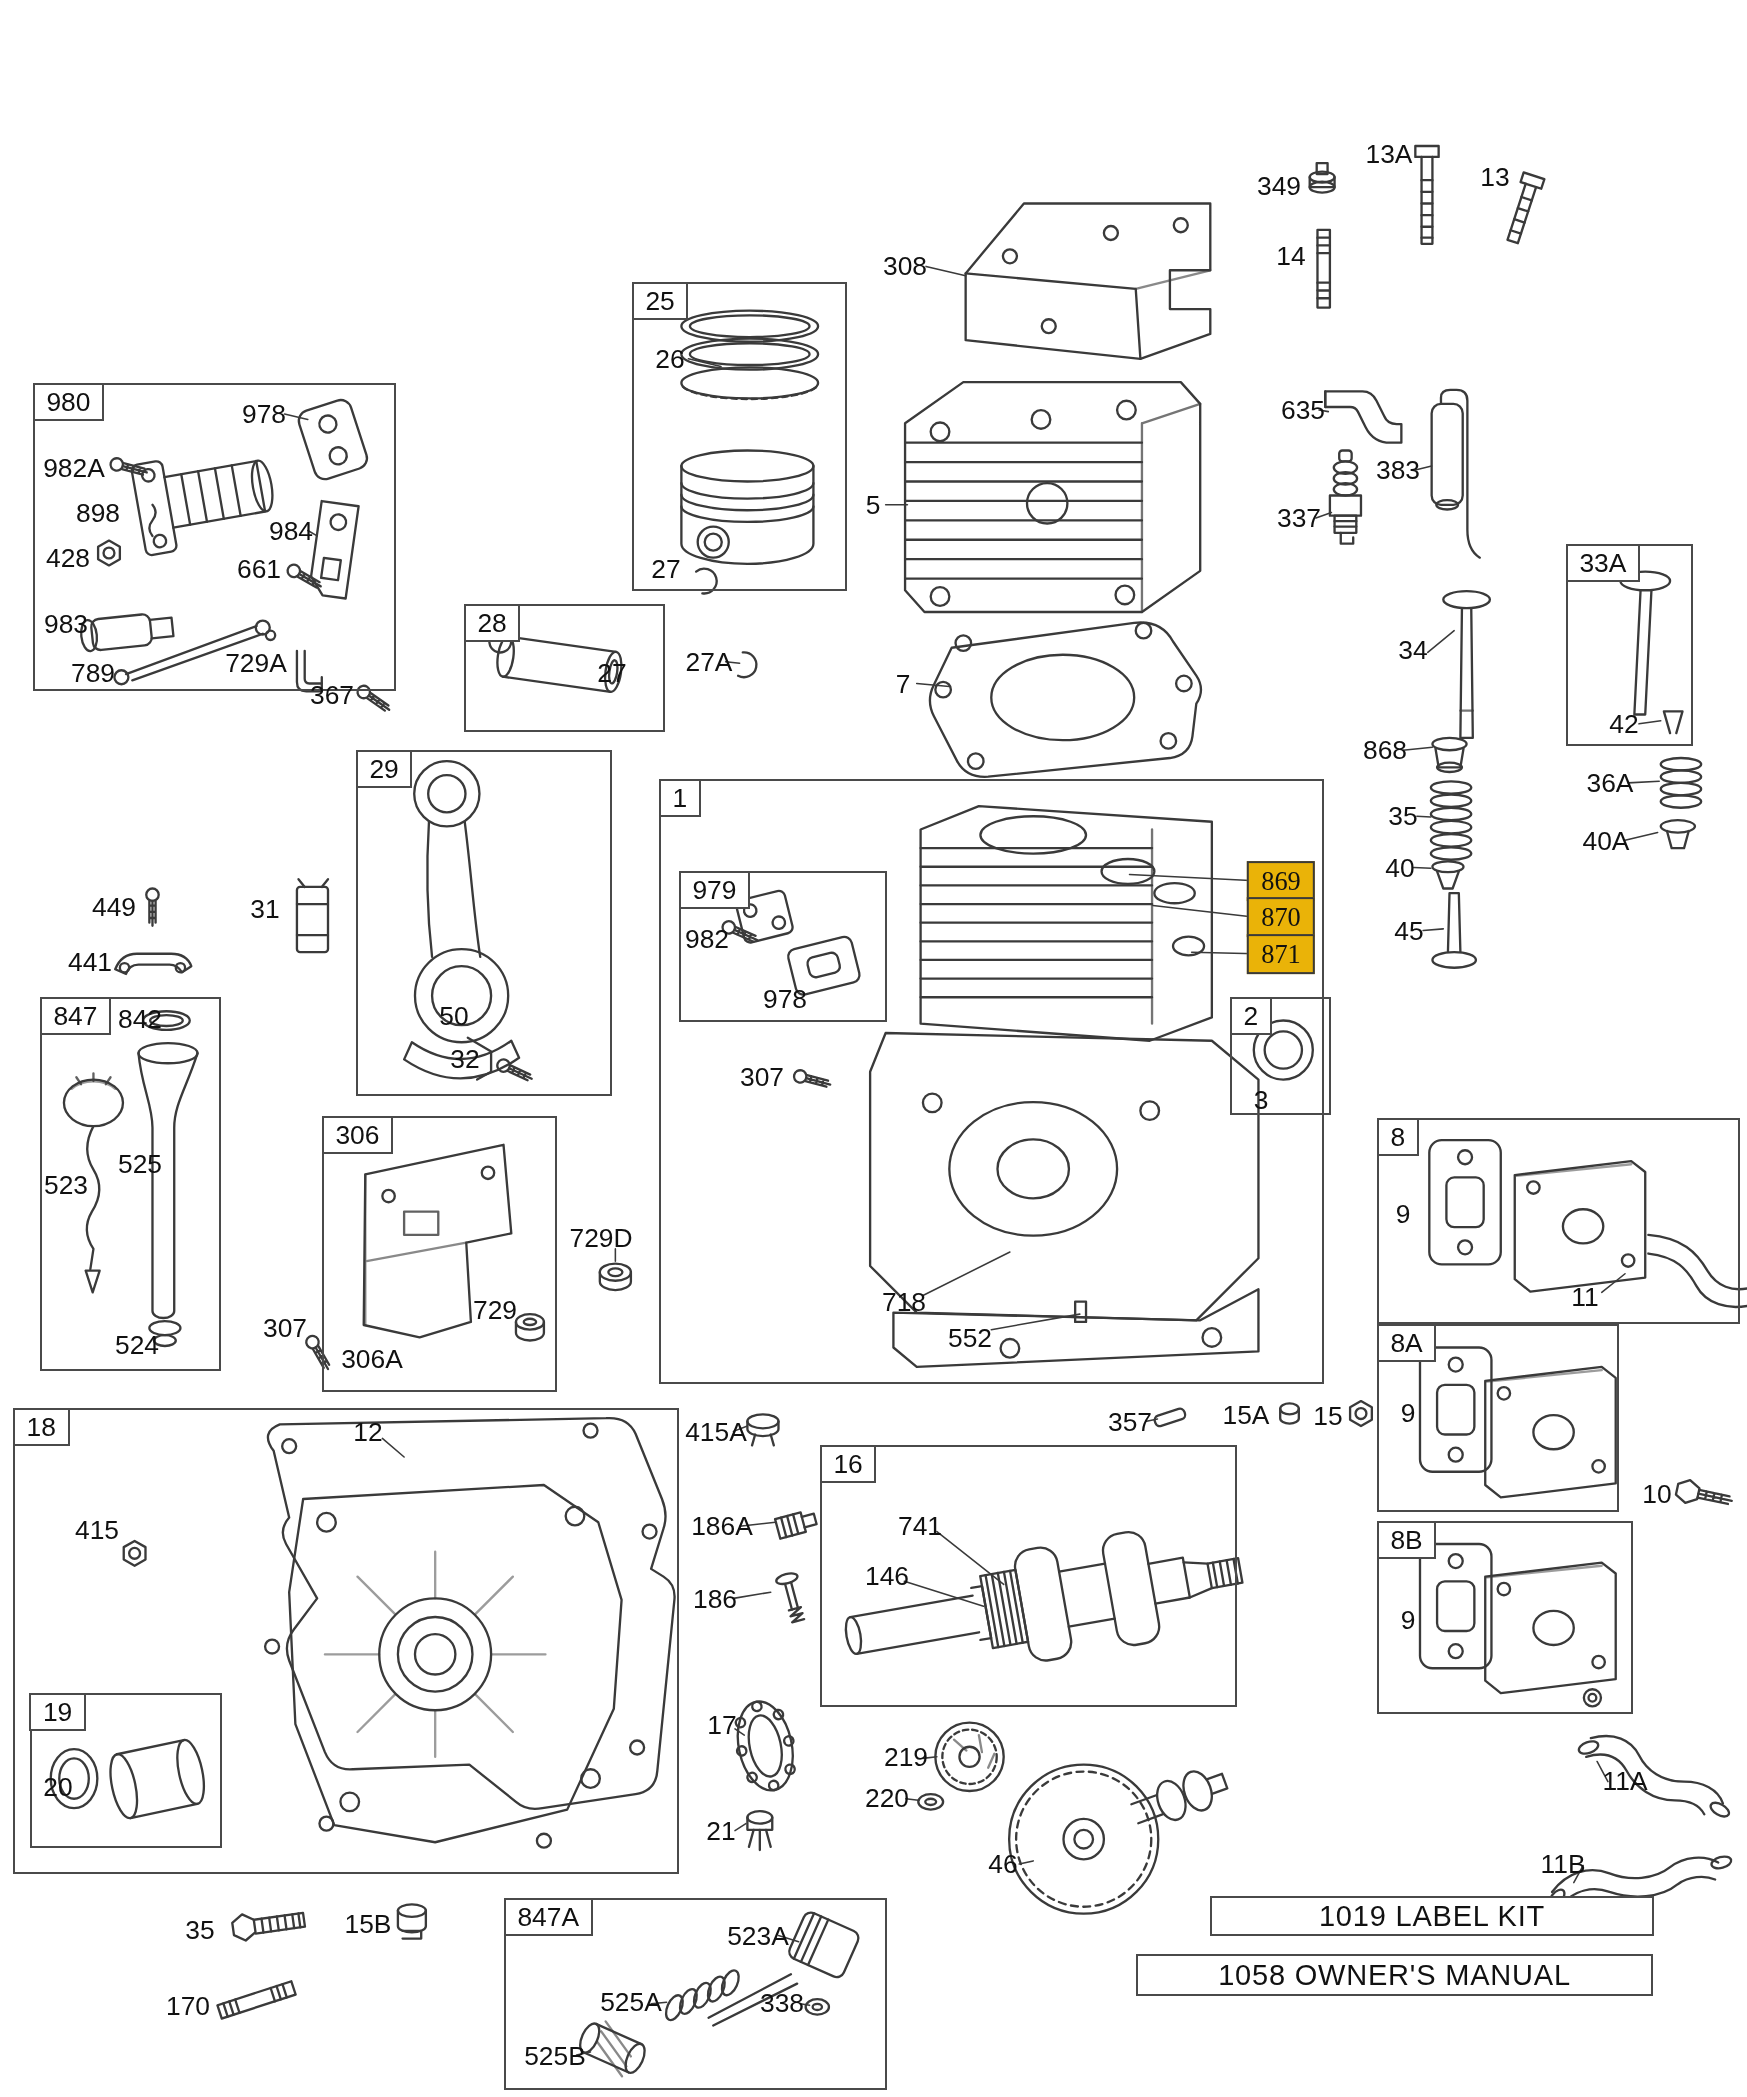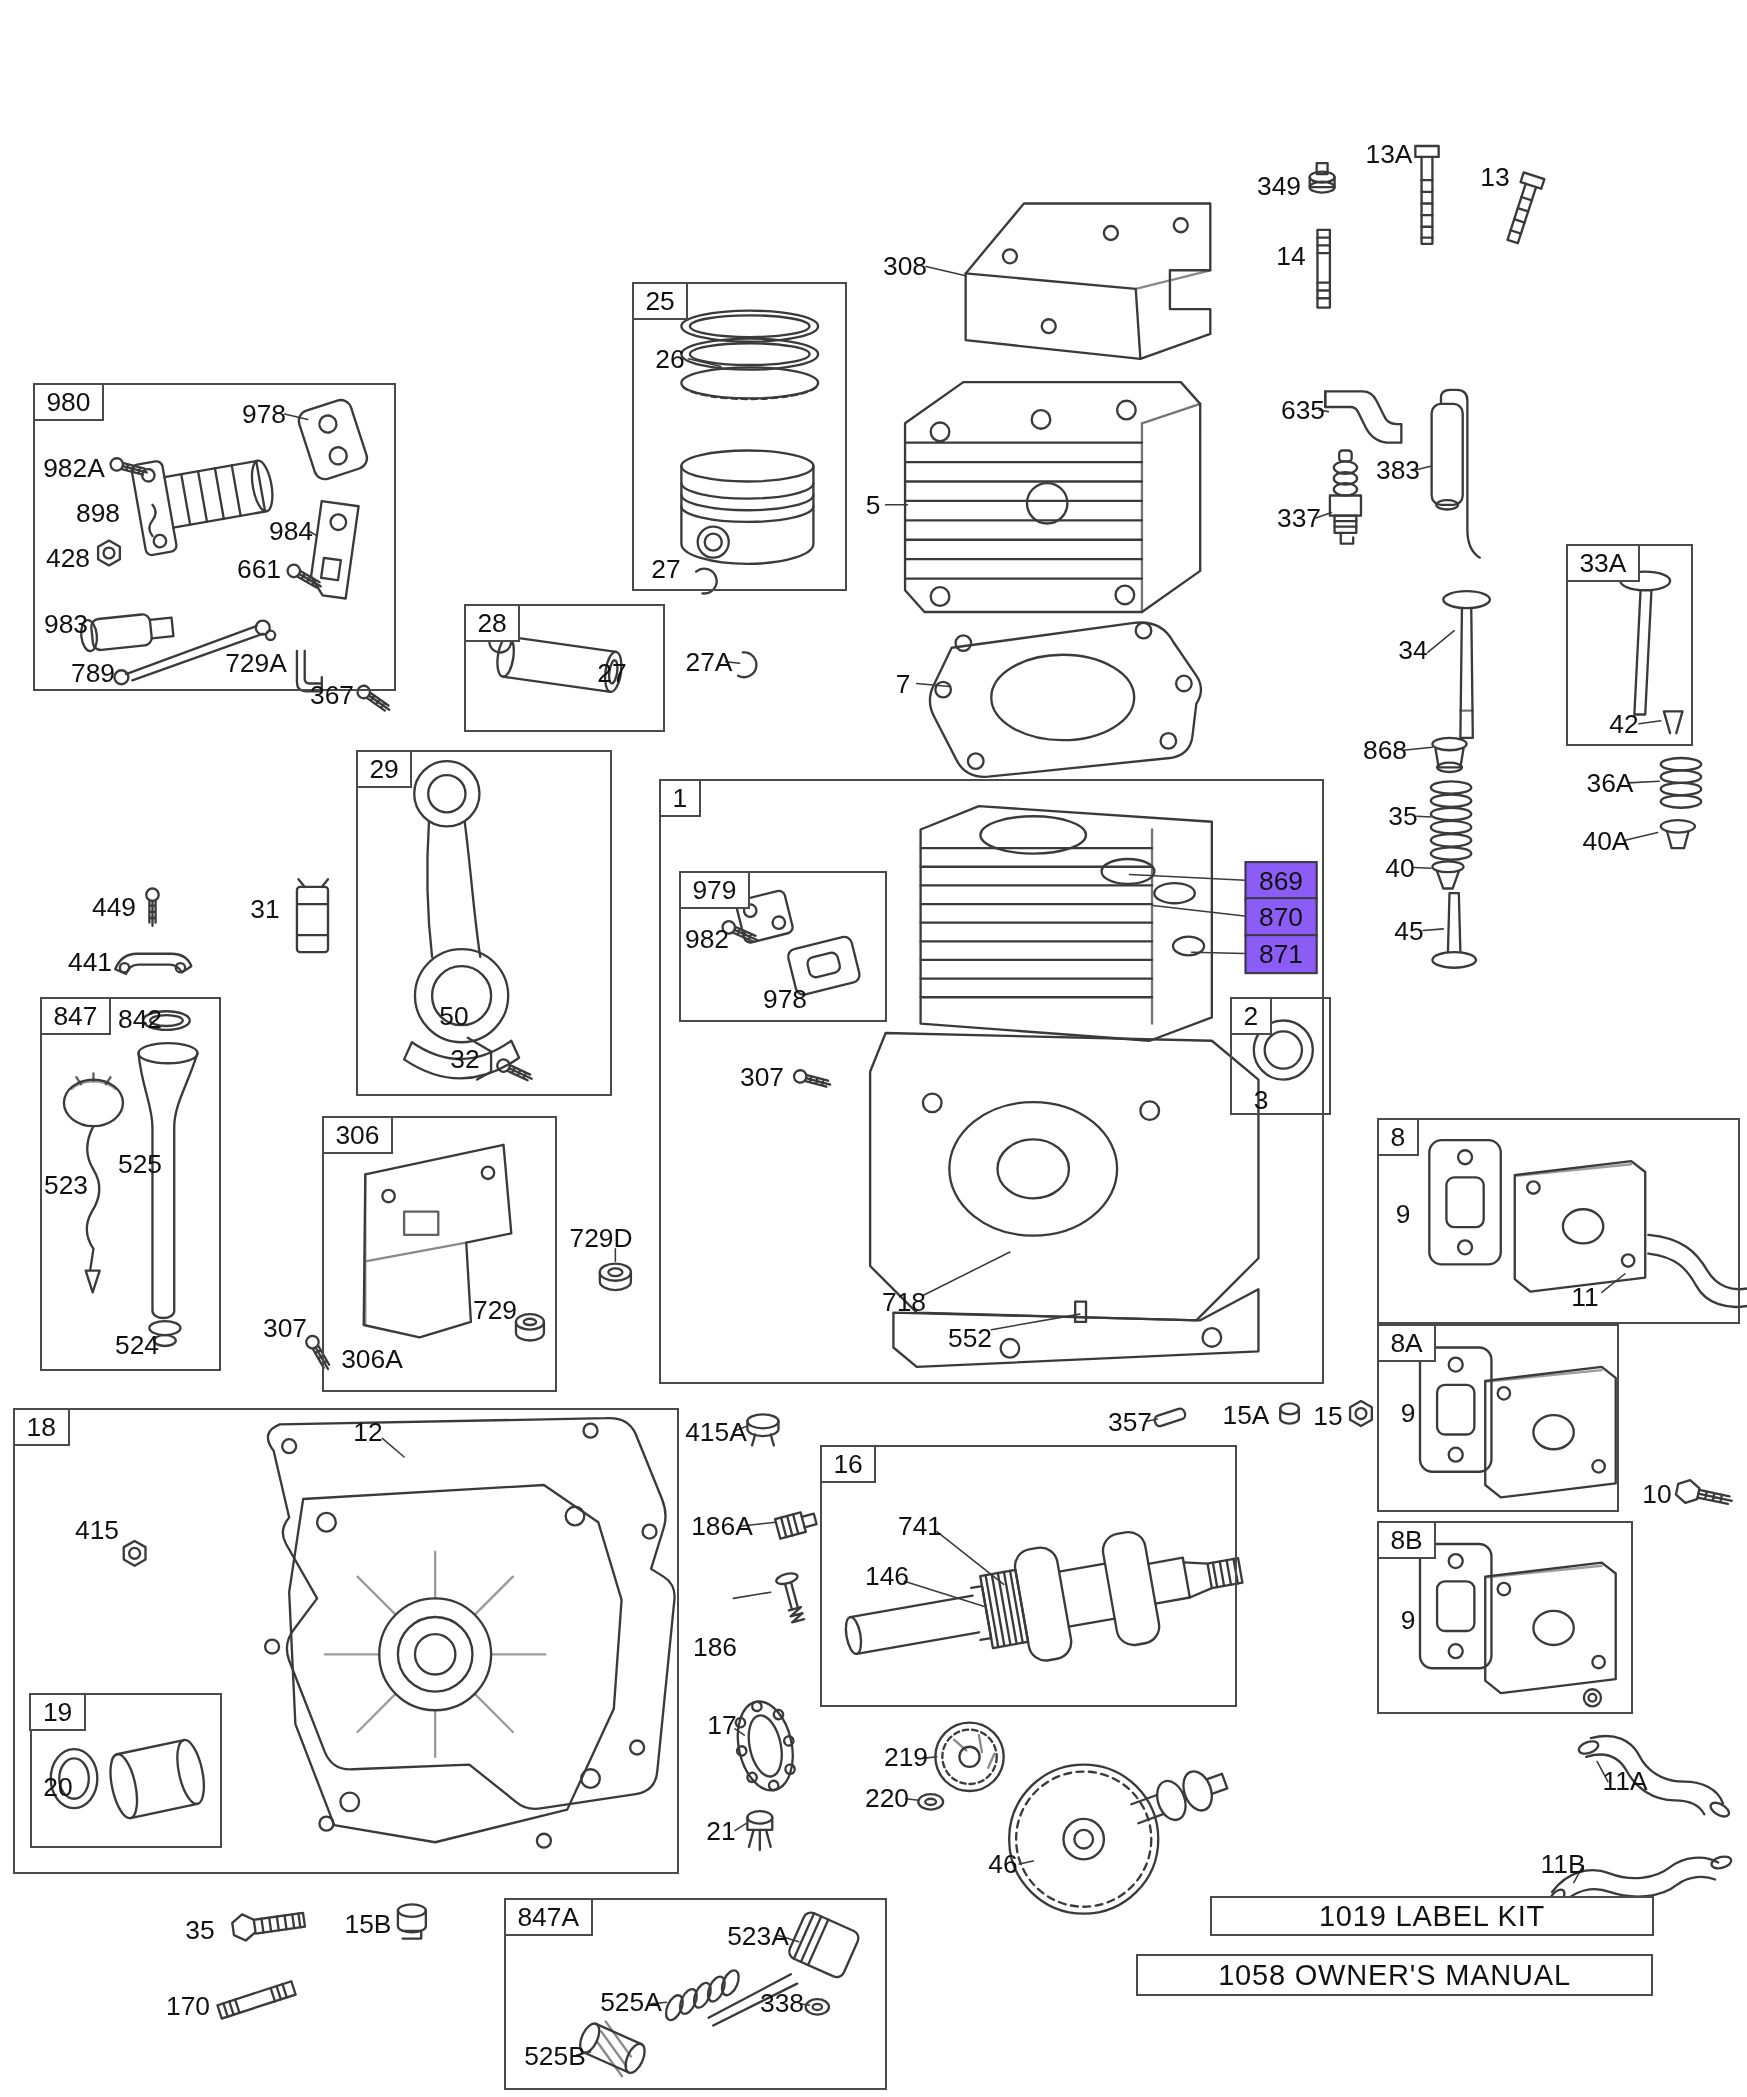--- a/index.html
+++ b/index.html
@@ -2,21 +2,21 @@
 <html style="font-size:12.4px"><head>
 <meta charset="utf-8">
 <style>
   *{box-sizing:border-box;}
   html,body{margin:0;padding:0;background:#ffffff;}
   #stage{position:relative;width:1748px;height:2097px;background:#ffffff;
          font-family:"Liberation Sans","DejaVu Sans",sans-serif;color:#111;overflow:hidden;}
   #art{position:absolute;left:0;top:0;width:1748px;height:2097px;}
   .part-label{position:absolute;transform:translate(-50%,-50%);font-size:26.4px;line-height:1;
               white-space:nowrap;color:#111;}
-  .part-label.boxed{border:2.3px solid #3a3a3a;background:#8b5cf6;padding:4.7px 12.4px;}
+  .part-label.boxed{border:2.3px solid #3a3a3a;background:#eab308;padding:4.7px 12.4px;font-family:Liberation Serif, serif;}
   .group-box{position:absolute;border:2.3px solid #4a4a4a;}
   .group-label{position:absolute;left:-2.3px;top:-2.3px;border:2.3px solid #4a4a4a;background:#fff;
                padding:3.9px 11.7px;font-size:26.4px;line-height:1;}
   .note-box{position:absolute;border:2.3px solid #4a4a4a;background:#fff;display:flex;
             align-items:center;justify-content:center;font-size:29px;letter-spacing:0.8px;}
 </style>
 </head>
 <body>
 
 <div id="stage">
@@ -682,21 +682,21 @@
       <div class="part-label" style="left: 970px; top: 1338px;">552</div>
       <div class="part-label" style="left: 1403px; top: 1214px;">9</div>
       <div class="part-label" style="left: 1585px; top: 1297px;">11</div>
       <div class="part-label" style="left: 1408px; top: 1413px;">9</div>
       <div class="part-label" style="left: 1657px; top: 1494px;">10</div>
       <div class="part-label" style="left: 1408px; top: 1620px;">9</div>
       <div class="part-label" style="left: 368px; top: 1432px;">12</div>
       <div class="part-label" style="left: 97px; top: 1530px;">415</div>
       <div class="part-label" style="left: 716px; top: 1432px;">415A</div>
       <div class="part-label" style="left: 722px; top: 1526px;">186A</div>
-      <div class="part-label" style="left: 715px; top: 1599px; margin-top: 48px;">186</div>
+      <div class="part-label" style="left: 715px; top: 1599px;">186</div>
       <div class="part-label" style="left: 920px; top: 1526px;">741</div>
       <div class="part-label" style="left: 887px; top: 1576px;">146</div>
       <div class="part-label" style="left: 722px; top: 1725px;">17</div>
       <div class="part-label" style="left: 58px; top: 1787px;">20</div>
       <div class="part-label" style="left: 721px; top: 1831px;">21</div>
       <div class="part-label" style="left: 1130px; top: 1422px;">357</div>
       <div class="part-label" style="left: 1246px; top: 1415px;">15A</div>
       <div class="part-label" style="left: 1328px; top: 1416px;">15</div>
       <div class="part-label" style="left: 906px; top: 1757px;">219</div>
       <div class="part-label" style="left: 887px; top: 1798px;">220</div>

